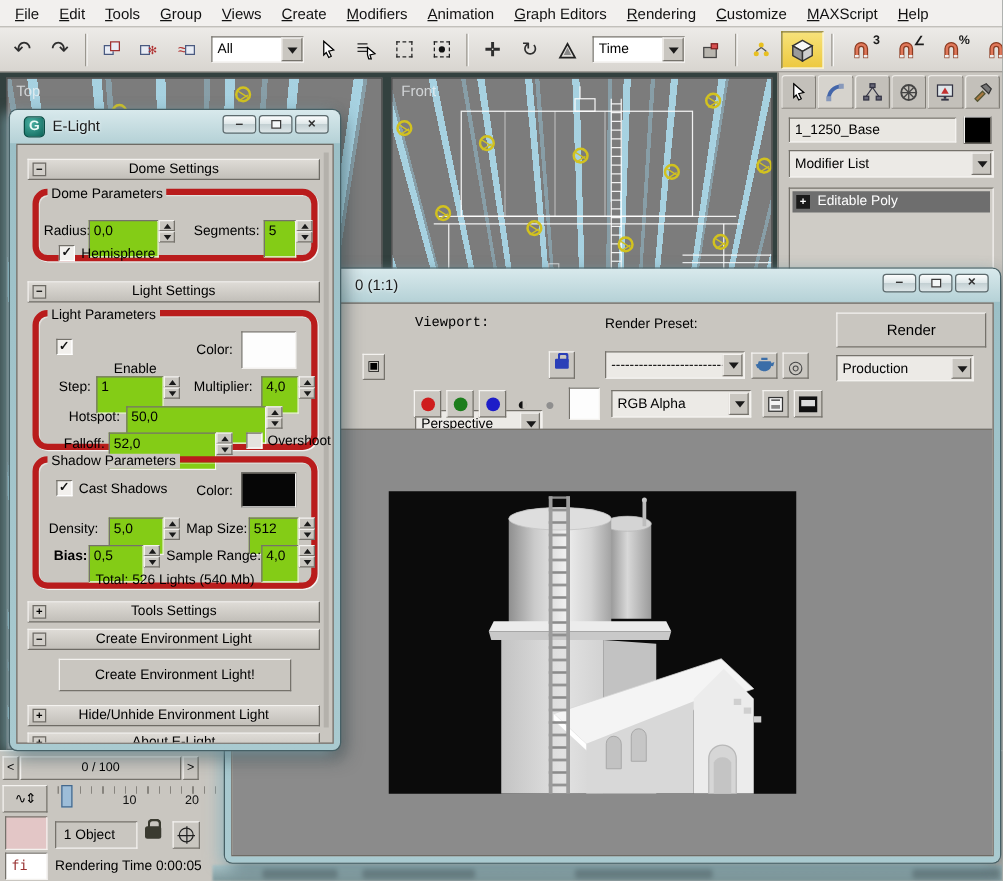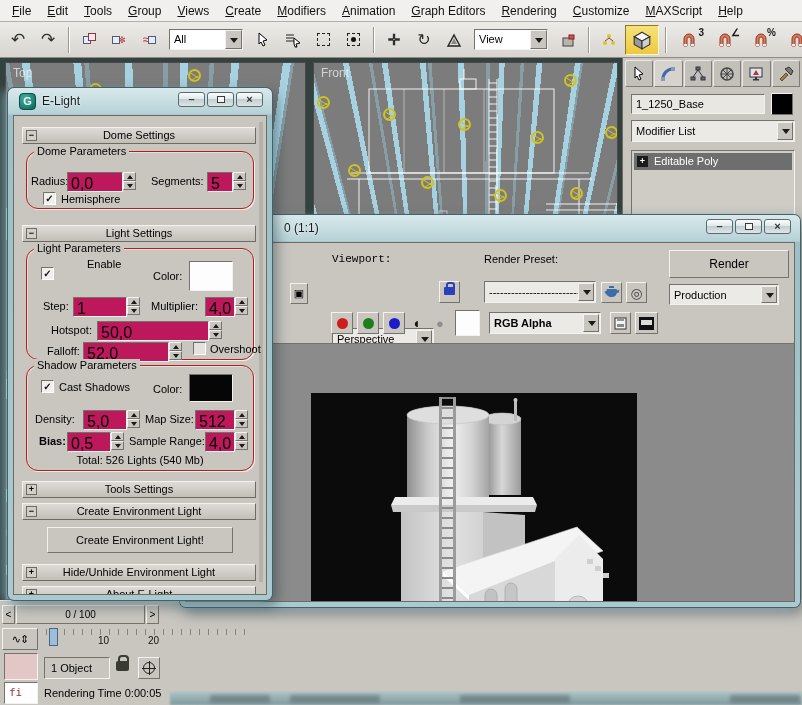--- a/index.html
+++ b/index.html
@@ -3,31 +3,31 @@
 <meta charset="utf-8">
 <style>
   * { box-sizing:border-box; margin:0; padding:0; }
   html,body { width:802px; height:705px; overflow:hidden; }
   body { font-family:"Liberation Sans", sans-serif; font-size:11px; color:#000; }
   #app { position:relative; width:802px; height:705px; background:#c9c6c0; overflow:hidden; }
 
   
   .raise { border:1px solid; border-color:#f4f2ef #75726b #75726b #f4f2ef; background:#c9c6c0; }
   .sunk  { border:1px solid; border-color:#75726b #f4f2ef #f4f2ef #75726b; }
-  .fld   { height:20px; background:#be185d; border:1px solid; border-color:#75726b #f4f2ef #f4f2ef #75726b; font-size:16px; padding:2px 0 0 3px; white-space:nowrap; overflow:hidden; }
+  .fld   { height:30px; background:#84cc16; border:1px solid; border-color:#75726b #f4f2ef #f4f2ef #75726b; font-size:11px; padding:2px 0 0 3px; white-space:nowrap; overflow:hidden; }
   .cb    { width:13px; height:13px; background:#f2f0ed; border:1px solid; border-color:#75726b #fff #fff #75726b; text-align:center; line-height:11px; font-size:10px; font-weight:bold; color:#111; position:absolute; }
   .spinner { position:absolute; width:13px; height:18px; }
   .spinner i { display:block; width:13px; height:9px; background:#c9c6c0; border:1px solid; border-color:#f4f2ef #75726b #75726b #f4f2ef; position:relative; }
   .spinner i::after { content:""; position:absolute; left:3px; border-left:3px solid transparent; border-right:3px solid transparent; }
   .spinner .su::after { top:2px; border-bottom:4px solid #1a1a1a; }
   .spinner .sd::after { top:2px; border-top:4px solid #1a1a1a; }
   .combo { position:absolute; height:22px; background:#eceae6; border:1px solid; border-color:#75726b #f4f2ef #f4f2ef #75726b; font-size:11px; padding:4px 18px 0 4px; white-space:nowrap; overflow:hidden; }
   .combo .drop { position:absolute; right:1px; top:1px; bottom:1px; width:16px; background:#c9c6c0; border:1px solid; border-color:#f4f2ef #75726b #75726b #f4f2ef; }
   .combo .drop::after { content:""; position:absolute; left:4px; top:6px; border-left:4px solid transparent; border-right:4px solid transparent; border-top:5px solid #1a1a1a; }
-  .grp { position:absolute; border:1px solid #b91c1c; border-radius:12px; box-shadow:1px 1px 0 rgba(255,255,255,.75), inset 1px 1px 0 rgba(255,255,255,.45); }
+  .grp { position:absolute; border:5px solid #b91c1c; border-radius:12px; box-shadow:1px 1px 0 rgba(255,255,255,.75), inset 1px 1px 0 rgba(255,255,255,.45); }
   .glabel { position:absolute; top:-7px; left:7px; background:#c9c6c0; padding:0 3px; font-size:11px; white-space:nowrap; }
   .roll { position:absolute; left:8px; width:234px; height:17px; background:linear-gradient(#dedbd6,#c2bfb9); border:1px solid; border-color:#f4f2ef #6e6b65 #6e6b65 #f4f2ef; text-align:center; line-height:15px; font-size:11px; }
   .roll .pm { position:absolute; left:3px; top:2px; width:11px; height:11px; border:1px solid #6e6b65; background:#d2cfc9; line-height:9px; font-size:9px; font-weight:bold; text-align:center; }
   .lbl { position:absolute; white-space:nowrap; }
 
   
   .aero { position:absolute; border-radius:6px; background:linear-gradient(180deg,#d8e9ec 0px,#b6d2d7 26px,#9cc0c7 27px,#a9cad0 100%);
           box-shadow:0 0 0 1px #466066, -6px 2px 10px rgba(150,195,205,.55), 4px 6px 14px rgba(30,50,55,.5); }
   .titlebar { position:absolute; top:0; left:0; right:0; height:27px; }
   .t-title { position:absolute; top:6px; font-size:12px; color:#1b1b1b; text-shadow:0 0 3px rgba(255,255,255,.9); }
@@ -103,21 +103,21 @@
   #blur-strip .bb { position:absolute; top:3px; height:8px; background:rgba(90,105,110,.55); border-radius:2px; filter:blur(1.5px); }
 
   
   #elight { left:8px; top:88px; width:264px; height:512px; z-index:30; }
   #elight .client { background:#c9c6c0; }
   #elight-icon { position:absolute; left:11px; top:5px; width:17px; height:17px; border-radius:4px; background:radial-gradient(circle at 35% 30%, #49b0a2, #0c6257); border:1px solid #0a4d44; color:#eafaf6; font-size:11px; font-weight:bold; text-align:center; line-height:15px; }
   #elight .t-title { left:34px; }
   #elight-scroll { position:absolute; right:3px; top:6px; width:4px; height:460px; background:#b4b1ab; }
 
   
-  #rfw { left:180px; top:215px; width:620px; height:392px; z-index:20; }
+  #rfw { left:180px; top:215px; width:620px; height:475px; z-index:20; }
   #rfw .t-title { left:104px; }
   #rfw-canvas { position:absolute; left:0; right:0; top:100px; bottom:0; background:#8b8b8b; border-top:1px solid #75726b; }
   #render-image { position:absolute; left:125px; top:49px; width:326px; height:242px; background:#0b0b0b; }
   .chanbtn { position:absolute; width:22px; height:22px; display:flex; align-items:center; justify-content:center; }
   .dot { width:11px; height:11px; border-radius:50%; }
   .lockglyph { position:relative; width:11px; height:8px; background:#2a3fb8; border-radius:1px; margin-top:5px; }
   .lockglyph::before { content:""; position:absolute; top:-5px; left:2px; width:5px; height:6px; border:2px solid #2a3fb8; border-bottom:none; border-radius:3px 3px 0 0; }
 </style>
 </head>
 <body>
@@ -190,21 +190,21 @@
       </div>
     <div class="tbtn">
         <span style="font-size:16px;">↻</span>
       </div>
     <div class="tbtn">
       <svg width="16" height="16" viewBox="0 0 16 16">
           <polygon points="2,14 14,14 8,3" fill="none" stroke="#222" stroke-width="1.4"></polygon>
           <polygon points="5,12 11,12 8,6" fill="#8a8a8a"></polygon>
         </svg>
     </div>
-    <div class="tcombo"><span>View</span><span class="drop"></span></div>
+    <div class="tcombo"><span>Time</span><span class="drop"></span></div>
     <div class="tbtn">
       <svg width="16" height="16" viewBox="0 0 16 16">
           <rect x="3" y="6" width="10" height="8" fill="#b8b5ae" stroke="#444"></rect>
           <rect x="9" y="3" width="5" height="4" fill="#d85050" stroke="#802020"></rect>
         </svg>
     </div>
     <div class="tsep"></div>
     <div class="tbtn">
       <svg width="16" height="16" viewBox="0 0 16 16">
           <circle cx="8" cy="4" r="2" fill="#e8c020"></circle>
@@ -453,21 +453,21 @@
         <span class="cb" style="left:16px;top:40px;"><span>✓</span></span>
         <span class="lbl" style="left:34px;top:41px;">Hemisphere</span>
       </div>
 
       <div class="roll" style="top:109px;">
         <span class="pm">−</span><span>Light Settings</span>
       </div>
       <div class="grp" style="left:12px;top:132px;width:228px;height:112px;">
         <span class="glabel">Light Parameters</span>
         <span class="cb" style="left:14px;top:18px;"><span>✓</span></span>
-        <span class="lbl" style="left:32px;top:9px;padding-left:28px;">Enable</span>
+        <span class="lbl" style="left:32px;top:36px;padding-left:28px;">Enable</span>
         <span class="lbl" style="left:126px;top:21px;">Color:</span>
         <div class="sunk" style="position:absolute;left:162px;top:12px;width:44px;height:30px;background:#fdfdfd;"></div>
         <span class="lbl" style="left:16px;top:51px;">Step:</span>
         <div class="fld" style="position:absolute;left:46px;top:48px;width:54px;">1</div>
         <span class="spinner" style="left:100px;top:48px;">
             <i class="su"></i>
             <i class="sd"></i>
           </span>
         <span class="lbl" style="left:124px;top:51px;">Multiplier:</span>
         <div class="fld" style="position:absolute;left:178px;top:48px;width:30px;">4,0</div>
@@ -594,21 +594,21 @@
       <div class="chanbtn raise" style="left:197px;top:69px;">
           <span class="dot" style="background:#1d1dc8;"></span>
         </div>
       <div class="chanbtn" style="left:221px;top:69px;font-size:14px;color:#111;">
           <span>◐</span>
         </div>
       <div class="chanbtn" style="left:243px;top:69px;font-size:13px;color:#8e8e8e;">
           <span>●</span>
         </div>
       <div class="sunk" style="position:absolute;left:269px;top:67px;width:25px;height:26px;background:#fdfdfd;"></div>
-      <div class="combo" style="left:303px;top:69px;width:112px;font-weight:bold;">
+      <div class="combo" style="left:303px;top:69px;width:112px;">
         <span>RGB Alpha</span><span class="drop"></span>
       </div>
       <div class="raise" style="position:absolute;left:424px;top:69px;width:21px;height:22px;display:flex;align-items:center;justify-content:center;">
         <svg width="13" height="13" viewBox="0 0 13 13">
             <rect x="1" y="1" width="11" height="11" fill="#f4f4f4" stroke="#333"></rect>
             <rect x="3" y="7" width="7" height="3" fill="#888"></rect>
             <line x1="3" y1="3" x2="10" y2="3" stroke="#333"></line>
           </svg>
       </div>
       <div class="raise" style="position:absolute;left:449px;top:69px;width:23px;height:22px;display:flex;align-items:center;justify-content:center;">

